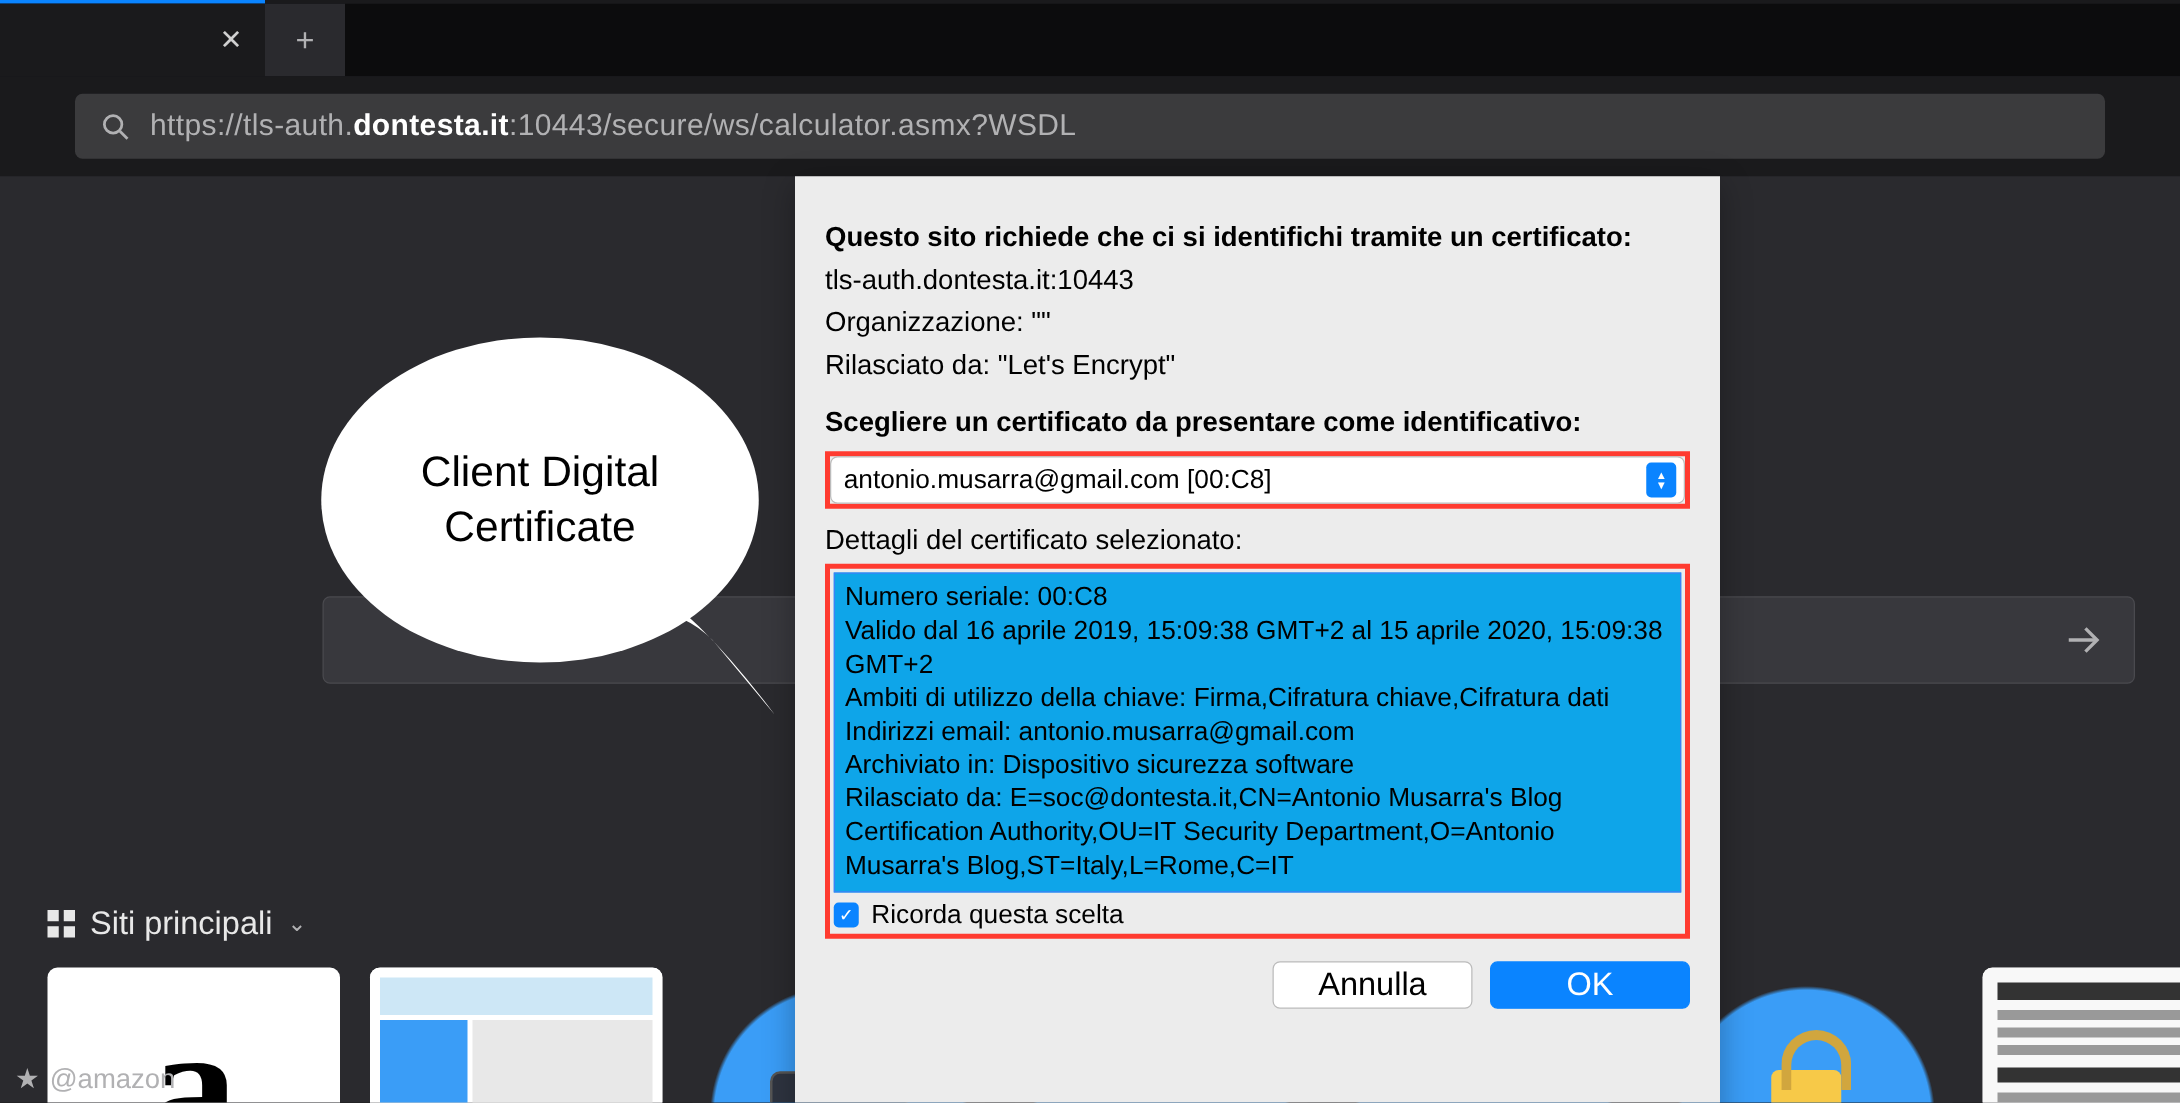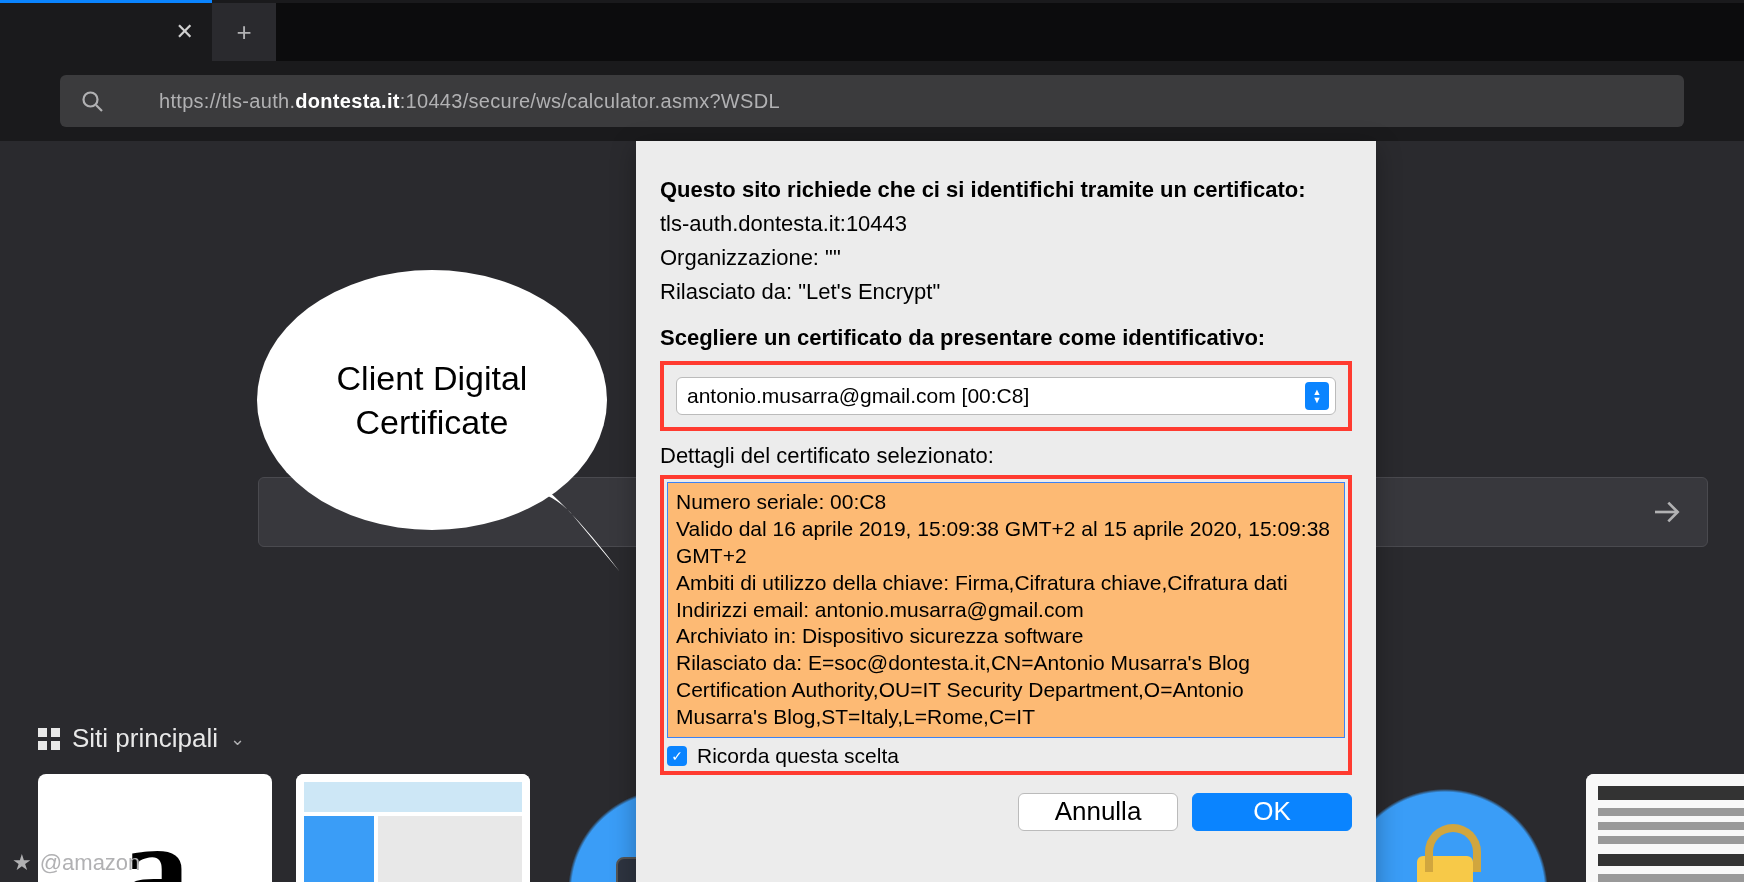--- a/index.html
+++ b/index.html
@@ -12,21 +12,21 @@
   .tab-strip { position: absolute; top: 3px; left: 0; right: 0; height: 58px; background: #0c0c0d; display: flex; align-items: center; }
   .tab { width: 212px; height: 58px; background: #1a1a1c; display: flex; align-items: center; justify-content: flex-end; padding-right: 18px; }
   .new-tab { width: 64px; height: 58px; background: #2a2a2e; display: flex; align-items: center; justify-content: center; }
   .icon { display: inline-flex; align-items: center; justify-content: center; }
   .close-x { color: #d0d0d0; font-size: 22px; font-weight: 300; }
   .plus { color: #b1b1b3; font-size: 26px; font-weight: 300; }
 
   
   .url-bar-area { position: absolute; top: 61px; left: 0; right: 0; height: 80px; background: #1a1a1c; display: flex; align-items: center; padding: 0 60px; }
   .url-bar { flex: 1; height: 52px; background: #3b3b3d; border-radius: 6px; display: flex; align-items: center; padding: 0 20px; gap: 16px; }
-  .url-text { color: #b1b1b3; font-size: 20px; letter-spacing: 0.3px; margin-left: 39px; }
+  .url-text { color: #b1b1b3; font-size: 24px; letter-spacing: 0.3px; }
   .url-bold { color: #fff; font-weight: 600; }
 
   
   .content { position: absolute; top: 141px; left: 0; right: 0; bottom: 0; background: #2a2a2e; }
 
   
   .secondary-search { position: absolute; top: 336px; left: 258px; right: 36px; height: 70px; background: #38383d; border: 1px solid #4a4a4f; border-radius: 6px; display: flex; align-items: center; justify-content: flex-end; padding-right: 24px; }
   .arrow-right { width: 32px; height: 32px; }
 
   
@@ -49,25 +49,25 @@
   .star-area { position:absolute; bottom:6px; left:12px; display:flex; align-items:center; gap:8px; color:#b1b1b3; font-size:22px; }
 
   
   .bubble { position:absolute; top:270px; left:257px; width:350px; height:260px; background:#fff; border-radius:50%; display:flex; align-items:center; justify-content:center; text-align:center; color:#000; font-size:34px; line-height:1.3; font-family: "Segoe UI", Arial, sans-serif; }
 
   
   .modal { position:absolute; top:141px; left:636px; width:740px; height:823px; background:#ececec; color:#000; padding: 28px 24px 20px 24px; font-size: 22px; box-shadow: 0 6px 24px rgba(0,0,0,0.3); }
   .modal h3 { font-size: 22px; font-weight: 700; margin-top: 20px; }
   .modal p { font-size: 22px; margin-top: 8px; }
   .dlg-top { font-weight:700; }
-  .select-wrap { margin-top: 10px; border: 4px solid #ff3b30; padding: 12px; }
+  .select-wrap { margin-top: 10px; border: 4px solid #ff3b30; padding: 0; }
   .cert-select { width: 100%; height: 38px; background: #fff; border: 1px solid #bbb; border-radius: 6px; display:flex; align-items:center; justify-content:space-between; padding: 0 6px 0 10px; font-size:21px; }
   .select-arrows { width:24px; height:28px; background:#0a84ff; border-radius:4px; display:flex; flex-direction:column; align-items:center; justify-content:center; color:#fff; font-size:9px; line-height:8px; }
   .details-wrap { margin-top:6px; border:4px solid #ff3b30; padding: 3px; }
-  .details-inner { border:1px solid #3b82f6; background:#fdba74; padding: 6px 8px; font-size:21px; line-height:1.28; min-height: 232px; }
+  .details-inner { border:1px solid #3b82f6; background:#0ea5e9; padding: 6px 8px; font-size:21px; line-height:1.28; min-height: 232px; }
   .remember-row { display:flex; align-items:center; gap:10px; margin-top:6px; font-size:21px; }
   .checkbox { width:20px; height:20px; background:#0a84ff; border-radius:4px; display:flex; align-items:center; justify-content:center; color:#fff; font-size:14px; }
   .btn-row { display:flex; justify-content:flex-end; gap:14px; margin-top:18px; }
   .btn { width:160px; height:38px; border-radius:6px; display:flex; align-items:center; justify-content:center; font-size:26px; border:1px solid #bbb; }
   .btn-cancel { background:#fff; color:#000; }
   .btn-ok { background:#0a84ff; color:#ffffff; border-color:#0a84ff; }
 </style>
 </head>
 <body>
 

